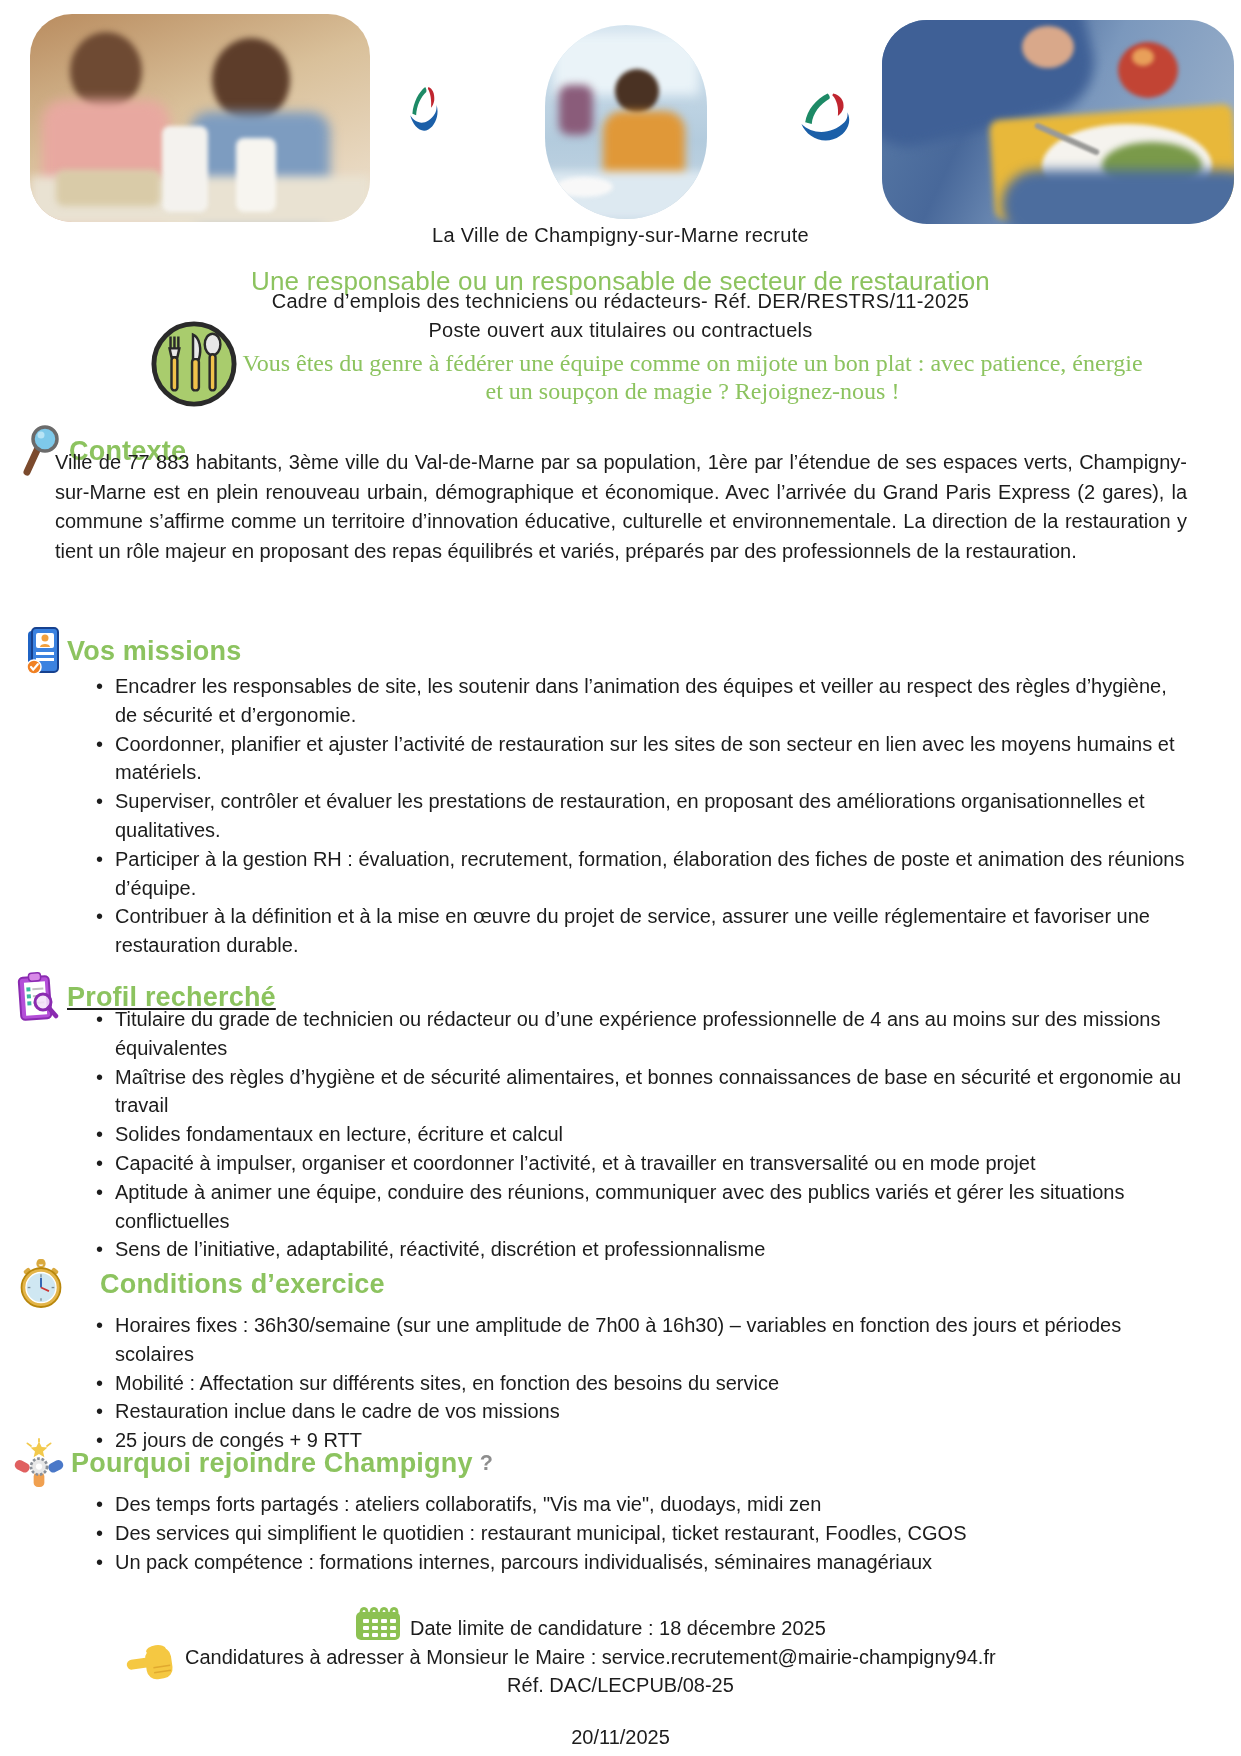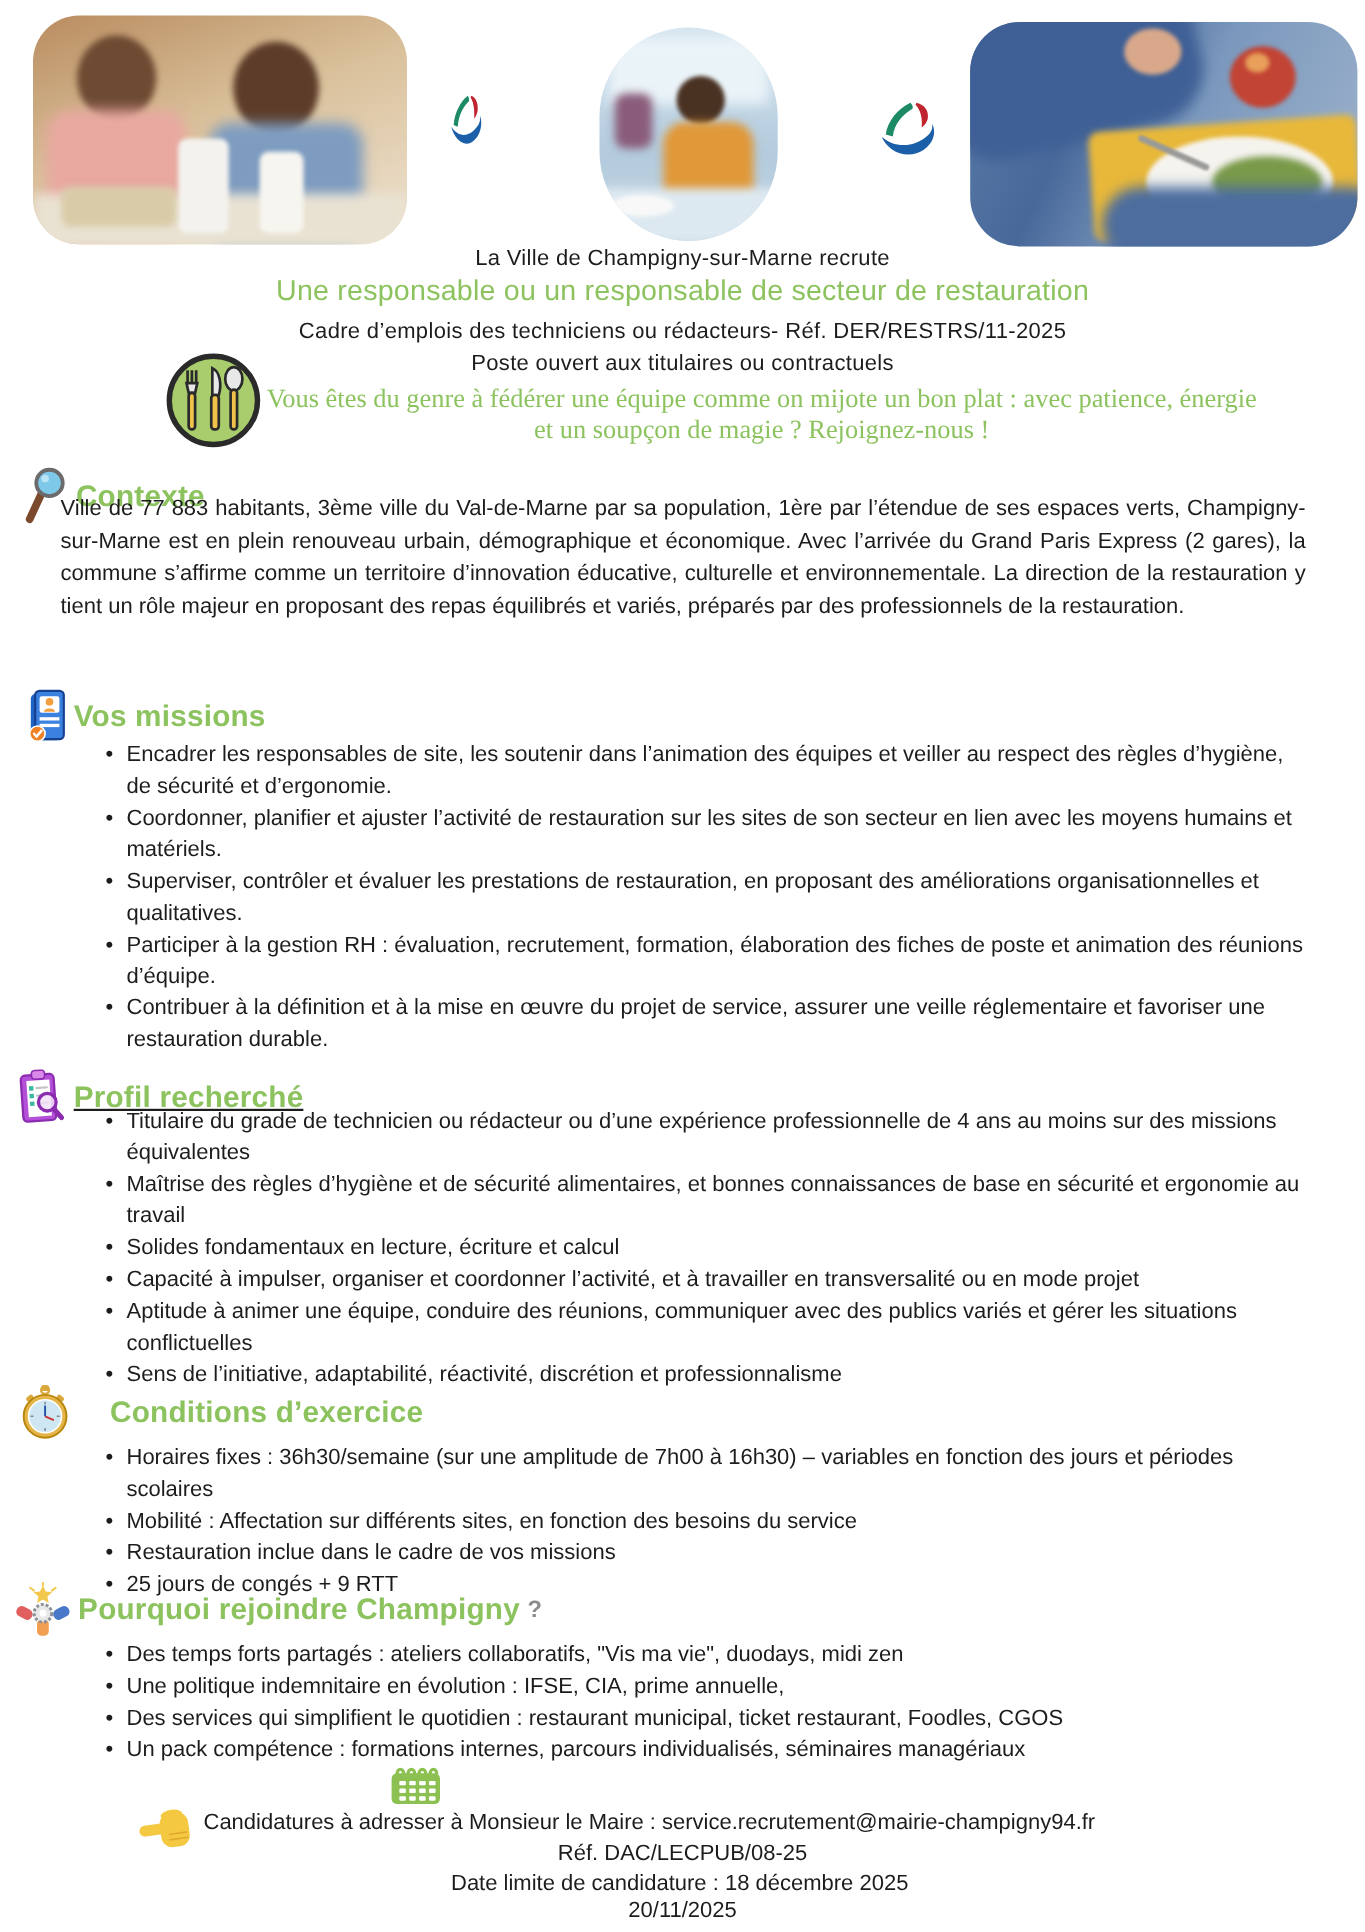--- a/index.html
+++ b/index.html
@@ -72,21 +72,21 @@
     <div class="b" style="left:110px;top:92px;width:244px;height:100px;border-radius:10px;background:#e8b83a;filter:blur(3px);transform:rotate(-4deg);"></div>
     <div class="b" style="left:160px;top:104px;width:170px;height:84px;border-radius:50%;background:#f5f3ee;filter:blur(2px);"></div>
     <div class="b" style="left:220px;top:122px;width:100px;height:48px;border-radius:50%;background:#7a9a4a;filter:blur(3px);"></div>
     <div class="b" style="left:236px;top:22px;width:60px;height:56px;border-radius:50%;background:#c24434;filter:blur(2px);"></div>
     <div class="b" style="left:250px;top:28px;width:22px;height:18px;border-radius:50%;background:#e8a05a;filter:blur(2px);"></div>
     <div class="b" style="left:150px;top:116px;width:70px;height:6px;border-radius:3px;background:#9a9a98;filter:blur(1px);transform:rotate(24deg);"></div>
     <div class="b" style="left:120px;top:150px;width:260px;height:70px;border-radius:40px;background:#4c6d9e;filter:blur(6px);"></div>
   </div>
 
   <div class="abs center tline" style="top:224px;">La Ville de Champigny-sur-Marne recrute</div>
-  <div class="abs center job-title" style="top:249px;">Une responsable ou un responsable de secteur de restauration</div>
+  <div class="abs center job-title" style="top:266px;">Une responsable ou un responsable de secteur de restauration</div>
   <div class="abs center tline" style="top:290px;">Cadre d’emplois des techniciens ou rédacteurs- Réf. DER/RESTRS/11-2025</div>
   <div class="abs center tline" style="top:319px;">Poste ouvert aux titulaires ou contractuels</div>
 
   <span class="icon abs" style="left:150px;top:320px;">
     <svg width="88" height="88" viewBox="0 0 90 90">
       <circle cx="45" cy="45" r="41" fill="#a9cc6d" stroke="#2a2a2a" stroke-width="5"></circle>
       <g stroke="#2a2a2a" stroke-width="2.5">
         <path d="M21 17 V31 M25 17 V31 M29 17 V31" fill="none"></path>
         <path d="M20 29 H30 L28 38 H22 Z" fill="#e8e8e8"></path>
         <rect x="22" y="38" width="6" height="34" rx="3" fill="#f0c14b"></rect>
@@ -207,21 +207,20 @@
         <rect x="21" y="38" width="12" height="17" rx="5" fill="#f0a050"></rect>
         <circle cx="27" cy="32" r="9" fill="#e8e8e8" stroke="#8a9098" stroke-width="3" stroke-dasharray="3 2"></circle>
         <circle cx="27" cy="32" r="3.5" fill="#ffffff"></circle>
       </svg>
     </span>
     <span class="h">Pourquoi rejoindre Champigny</span>
     <span class="q">?</span>
   </div>
   <ul class="bullets" style="top:1490px;">
     <li>Des temps forts partagés : ateliers collaboratifs, "Vis ma vie", duodays, midi zen</li>
-    <li>Une politique indemnitaire en évolution : IFSE, CIA, prime annuelle,</li>
     <li>Des services qui simplifient le quotidien : restaurant municipal, ticket restaurant, Foodles, CGOS</li>
     <li>Un pack compétence : formations internes, parcours individualisés, séminaires managériaux</li>
   </ul>
 
   <span class="icon abs" style="left:355px;top:1604px;">
     <svg width="46" height="38" viewBox="0 0 46 38">
       <g stroke="#8cc152" stroke-width="3" fill="none">
         <path d="M6 9 C6 3 12 3 12 9"></path>
           <path d="M16 9 C16 3 22 3 22 9"></path>
         <path d="M26 9 C26 3 32 3 32 9"></path>
@@ -237,21 +236,21 @@
           <rect x="17" y="22" width="6" height="4" rx="1"></rect>
           <rect x="26" y="22" width="6" height="4" rx="1"></rect>
           <rect x="35" y="22" width="6" height="4" rx="1"></rect>
         <rect x="8" y="29" width="6" height="4" rx="1"></rect>
           <rect x="17" y="29" width="6" height="4" rx="1"></rect>
           <rect x="26" y="29" width="6" height="4" rx="1"></rect>
           <rect x="35" y="29" width="6" height="4" rx="1"></rect>
       </g>
     </svg>
   </span>
-  <div class="abs foot" style="left:410px;top:1701px;">Date limite de candidature : 18 décembre 2025</div>
+  <div class="abs foot" style="left:410px;top:1617px;">Date limite de candidature : 18 décembre 2025</div>
 
   <span class="icon abs" style="left:126px;top:1644px;">
     <svg width="50" height="42" viewBox="0 0 50 42" transform="rotate(-8)">
       <rect x="20" y="5" width="26" height="31" rx="10" fill="#f5c842"></rect>
       <ellipse cx="32" cy="7" rx="10" ry="5" fill="#f5c842"></ellipse>
       <rect x="1" y="13" width="30" height="10" rx="5" fill="#f5c842"></rect>
       <g stroke="#e0a92f" stroke-width="1.5">
         <line x1="27" y1="24" x2="44" y2="24"></line>
           <line x1="27" y1="29" x2="44" y2="29"></line>
       </g>

